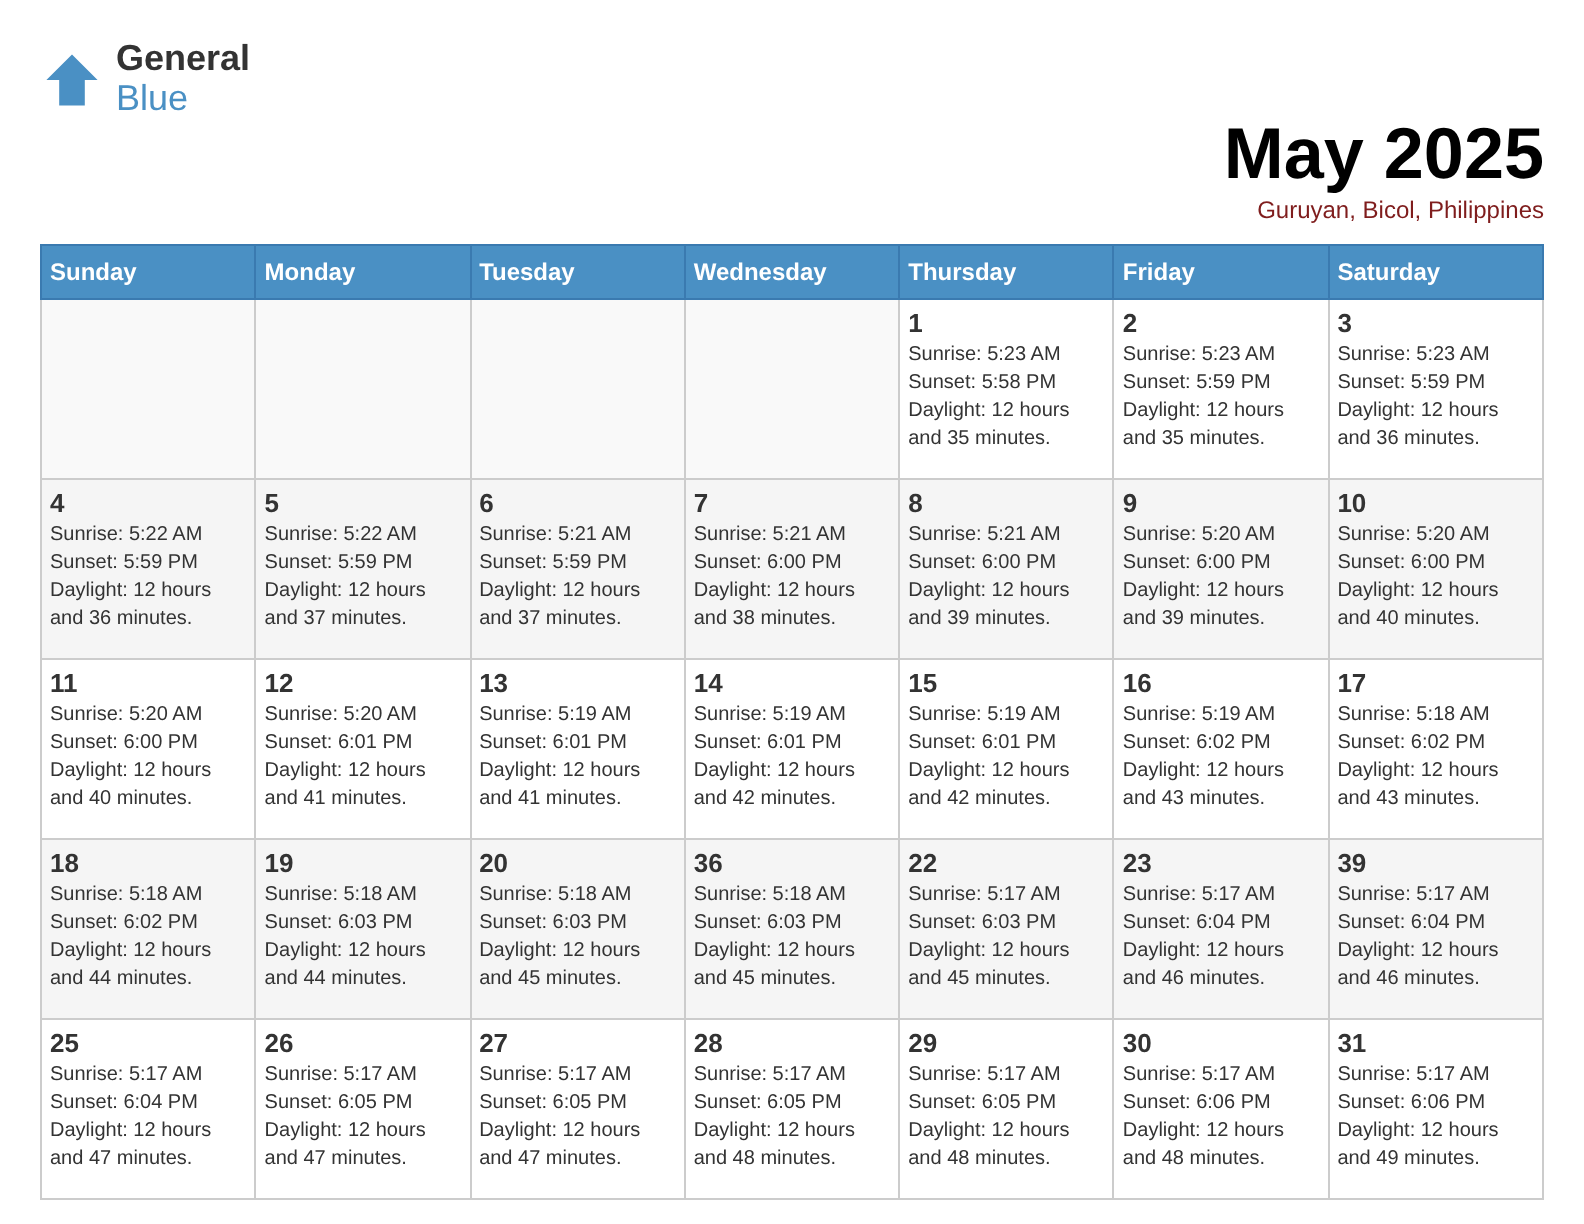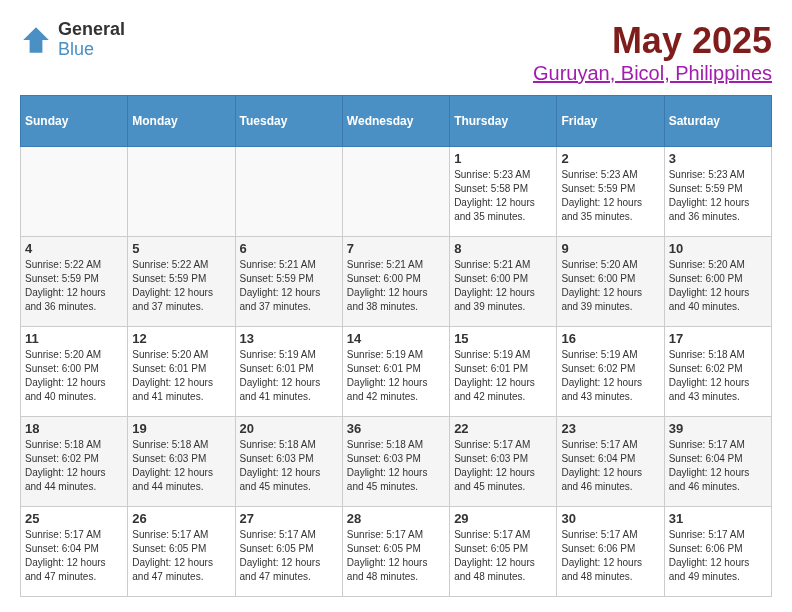--- a/index.html
+++ b/index.html
@@ -39,36 +39,36 @@
     .logo-icon {
       width: 32px;
       height: 32px;
     }
     .title-block {
       text-align: right;
     }
     .main-title {
       font-size: 36px;
       font-weight: bold;
+      color: #000000;
+      margin-top: 36px;
+    }
+    .subtitle {
+      font-size: 12px;
       color: #7f1d1d;
-    }
-    .subtitle {
-      font-size: 20px;
-      color: #a21caf;
-      text-decoration: underline;
     }
     table {
       width: 100%;
       border-collapse: collapse;
       font-size: 11px;
     }
     thead tr th {
       background-color: #4a90c4;
       color: #fff;
-      padding: 18px 4px;
+      padding: 6px 4px;
       text-align: left;
       font-size: 12px;
       font-weight: bold;
       border: 1px solid #3a7ab0;
     }
     tbody tr td {
       border: 1px solid #ccc;
       vertical-align: top;
       padding: 4px 4px;
       min-height: 80px;

